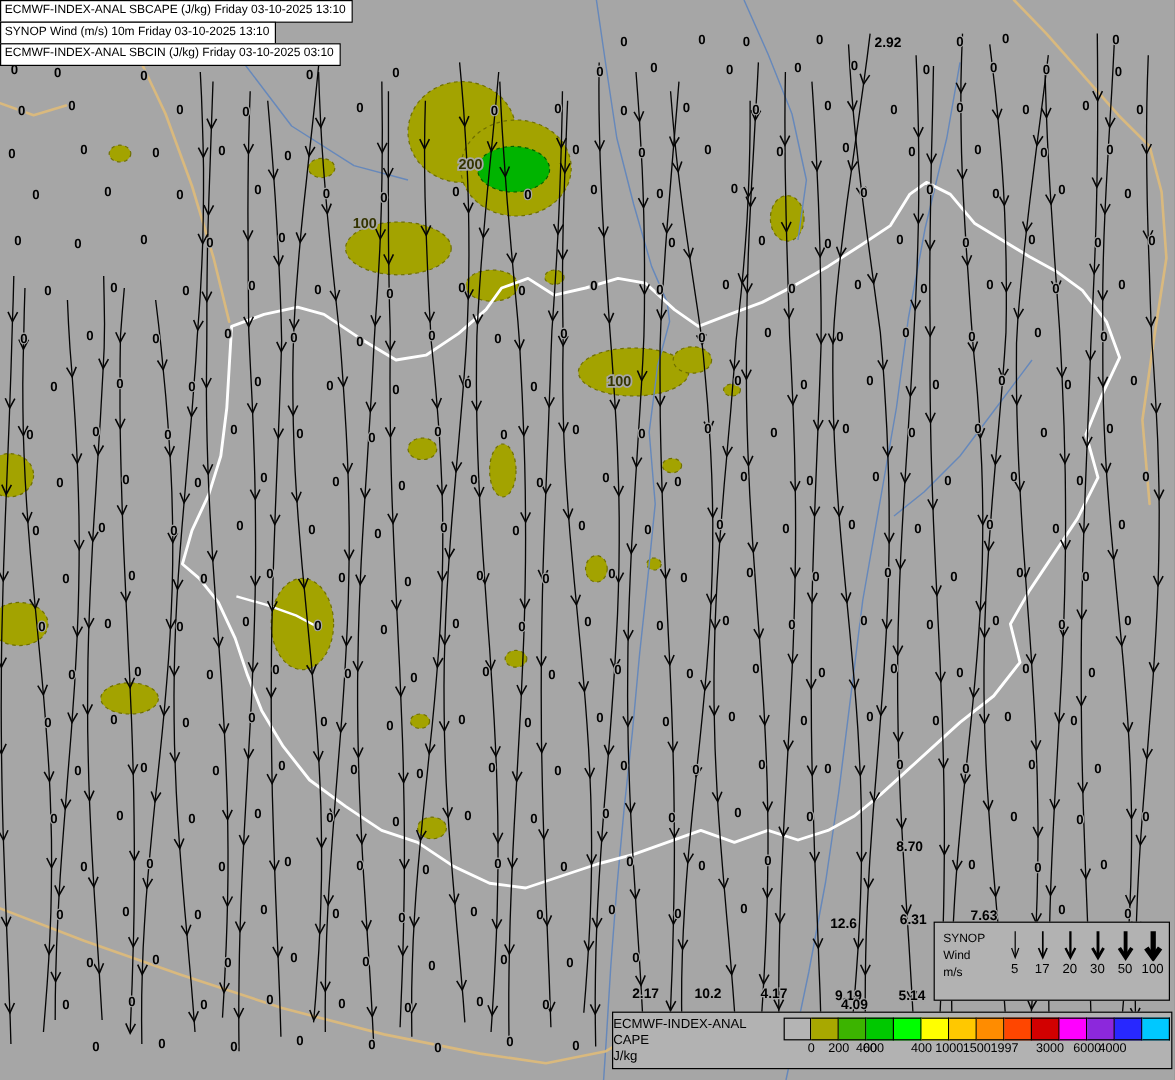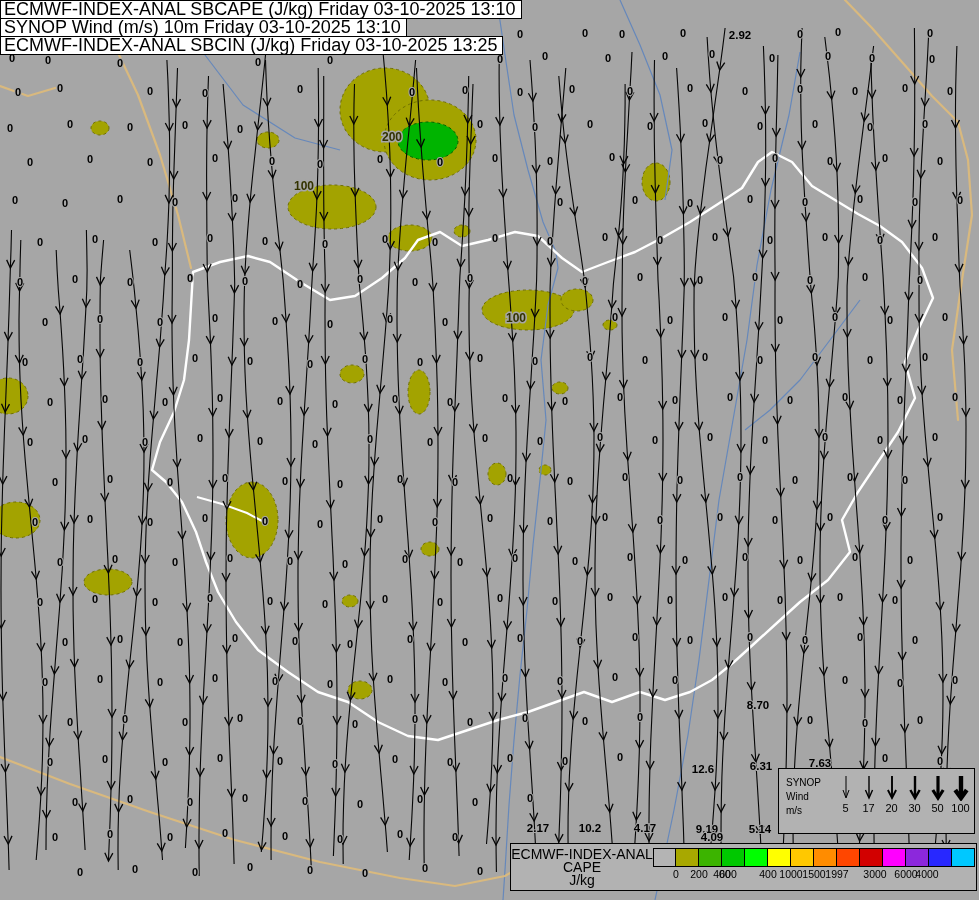--- a/index.html
+++ b/index.html
@@ -1,32 +1,32 @@
 <!DOCTYPE html>
 <html><head>
 <meta charset="utf-8">
 <style>
   html,body{margin:0;padding:0;background:#888;}
   .stage{position:relative;width:979px;height:900px;background:#a6a6a6;overflow:hidden;
          font-family:"Liberation Sans",sans-serif;}
   #map-svg{position:absolute;left:0;top:0;width:979px;height:900px;}
   .title-box{position:absolute;top:0px;left:0px;z-index:6;}
   .title-line{width:fit-content;background:#ffffff;border:1px solid #000;margin-top:-1px;
-              padding:0 5px 1px 3px;font-size:18px;line-height:16px;color:#000;white-space:nowrap;}
+              padding:0 5px 1px 3px;font-size:10px;line-height:16px;color:#000;white-space:nowrap;}
   .title-line:first-child{margin-top:0;}
   .wind-legend{position:absolute;left:778px;top:768px;width:197px;height:66px;background:#b2b2b2;
                border:1px solid #000;z-index:5;display:flex;box-sizing:border-box;}
   .wl-text{width:48px;padding:7px 0 0 7px;font-size:10px;line-height:14px;color:#000;}
   .wl-items{display:flex;flex:1;padding-top:5px;}
   .wl-item{width:23px;display:flex;flex-direction:column;align-items:center;}
   .wl-item svg{display:block;}
   .wl-label{font-size:11px;color:#000;margin-top:1px;}
   .cape-legend{position:absolute;left:510px;top:843px;width:467px;height:48px;background:#b2b2b2;
                border:1px solid #000;z-index:5;display:flex;box-sizing:border-box;}
-  .cl-text{width:142px;text-align:center;font-size:14px;line-height:13px;color:#000;padding-top:4px;}
+  .cl-text{width:142px;text-align:left;font-size:11px;line-height:13px;color:#000;padding-top:4px;}
   .cl-bar{position:relative;margin-top:4px;}
   .cl-swatches{display:flex;}
   .swatch{width:23px;height:19px;border:1px solid #000;border-left:none;box-sizing:border-box;}
   .swatch:first-child{border-left:1px solid #000;}
   .tick{position:absolute;top:20px;transform:translateX(-50%);font-size:10.5px;color:#000;}
 </style>
 </head>
 <body>
 
 <div class="stage">
@@ -862,21 +862,21 @@
         <text x="645" y="832" font-size="11.5" font-weight="700" fill="#000000" stroke="#a6a6a6" stroke-width="2" paint-order="stroke" text-anchor="middle" font-family="&quot;Liberation Sans&quot;,sans-serif">4.17</text>
         <text x="707" y="833" font-size="11.5" font-weight="700" fill="#000000" stroke="#a6a6a6" stroke-width="2" paint-order="stroke" text-anchor="middle" font-family="&quot;Liberation Sans&quot;,sans-serif">9.19</text>
         <text x="760" y="833" font-size="11.5" font-weight="700" fill="#000000" stroke="#a6a6a6" stroke-width="2" paint-order="stroke" text-anchor="middle" font-family="&quot;Liberation Sans&quot;,sans-serif">5.14</text>
         <text x="712" y="841" font-size="11.5" font-weight="700" fill="#000000" stroke="#a6a6a6" stroke-width="2" paint-order="stroke" text-anchor="middle" font-family="&quot;Liberation Sans&quot;,sans-serif">4.09</text>
       </g>
     </svg>
 
   <div class="title-box">
     <div class="title-line">ECMWF-INDEX-ANAL SBCAPE (J/kg) Friday 03-10-2025 13:10</div>
     <div class="title-line">SYNOP Wind (m/s) 10m Friday 03-10-2025 13:10</div>
-    <div class="title-line">ECMWF-INDEX-ANAL SBCIN (J/kg) Friday 03-10-2025 13:25</div>
+    <div class="title-line">ECMWF-INDEX-ANAL SBCIN (J/kg) Friday 03-10-2025 03:10</div>
   </div>
 
   <div class="wind-legend">
     <div class="wl-text">
       <div>SYNOP</div>
       <div>Wind</div>
       <div>m/s</div>
     </div>
     <div class="wl-items" id="wl-items">
         <div class="wl-item">

